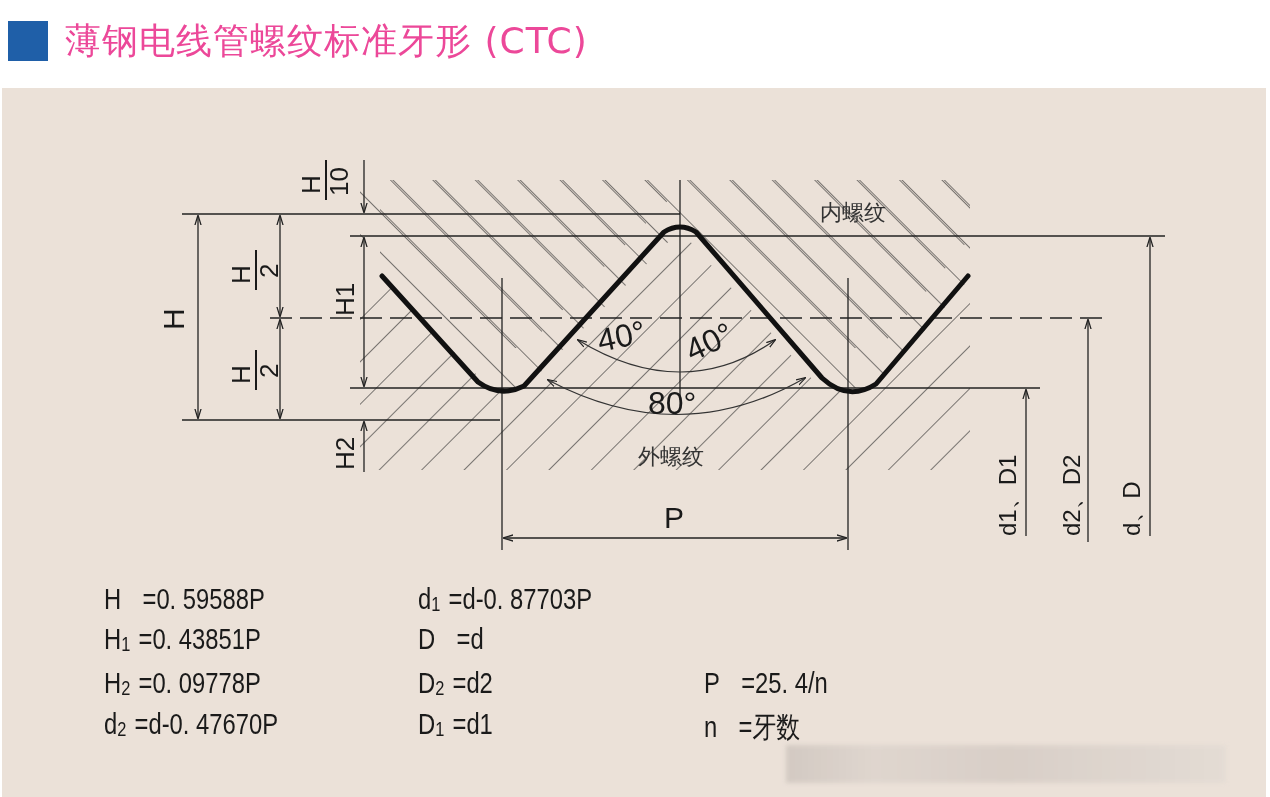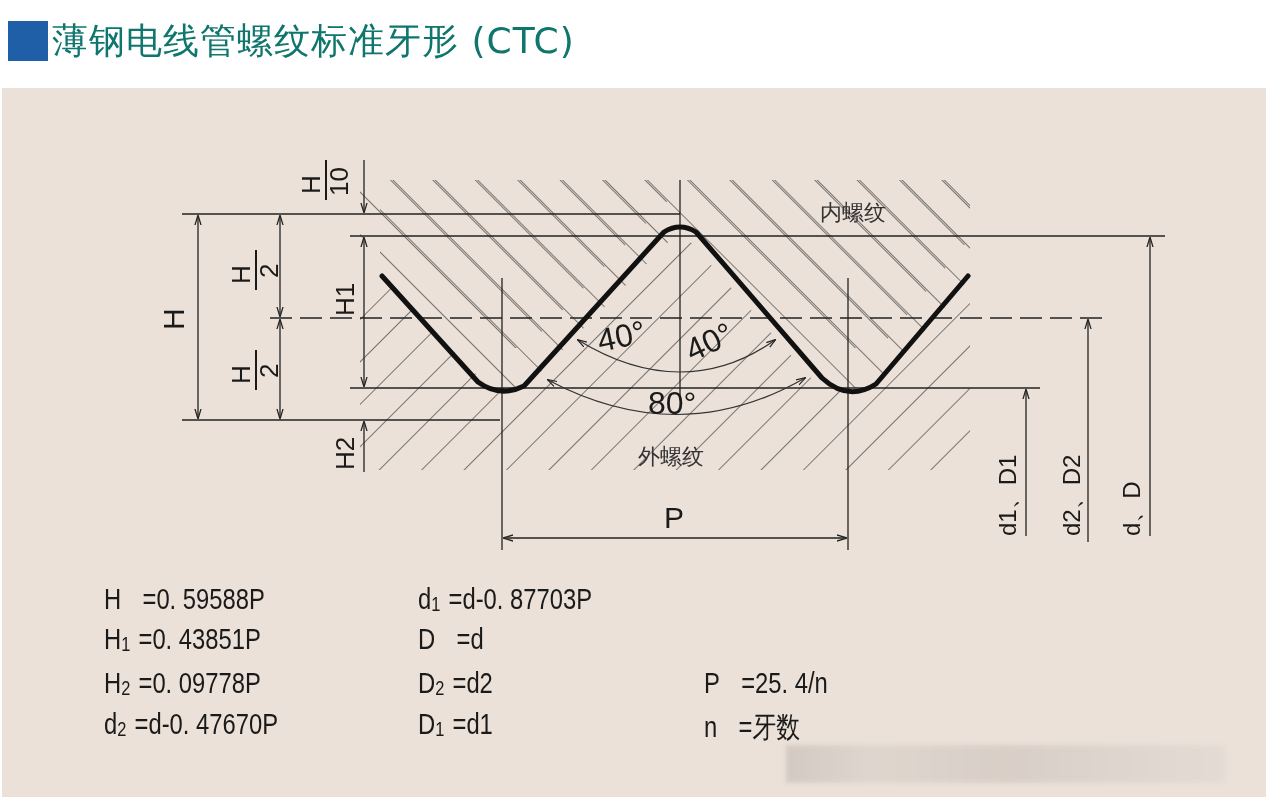--- a/index.html
+++ b/index.html
@@ -1,19 +1,19 @@
 <!DOCTYPE html>
 <html><head>
 <meta charset="utf-8">
 <style>
   html, body { margin:0; padding:0; background:#ffffff; }
   body { width:1270px; height:797px; position:relative; overflow:hidden; font-family:"DejaVu Sans", sans-serif; }
   .title { position:absolute; left:8px; top:16px; height:50px; display:flex; align-items:center; }
   .title .sq { width:40px; height:40px; background:#1f5fa8; margin-right:4px; }
-  .title .txt { font-size:36px; color:#0f766e; letter-spacing:1px; font-family:"DejaVu Sans", sans-serif; }
+  .title .txt { font-size:36px; color:#ec4899; letter-spacing:1px; font-family:"DejaVu Sans", sans-serif;margin-left:13px; }
   .panel { position:absolute; left:2px; top:88px; width:1264px; height:709px; background:#ebe1d8; }
   svg { position:absolute; left:0; top:0; }
   .formula { position:absolute; font-family:"Liberation Sans", sans-serif; font-size:29px; color:#1a1a1a; transform:scaleX(0.82); transform-origin:left top; white-space:nowrap; }
   .formula sub { font-size:20px; vertical-align:-2px; }
   .blur { position:absolute; left:786px; top:745px; width:440px; height:38px; background:linear-gradient(90deg,#cfc6bf,#ddd4cd 20%,#d6ccc5 50%,#ddd5ce 80%,#e3dbd4); filter:blur(2px); opacity:0.85; }
 </style>
 </head>
 <body>
 
 <div class="title">

